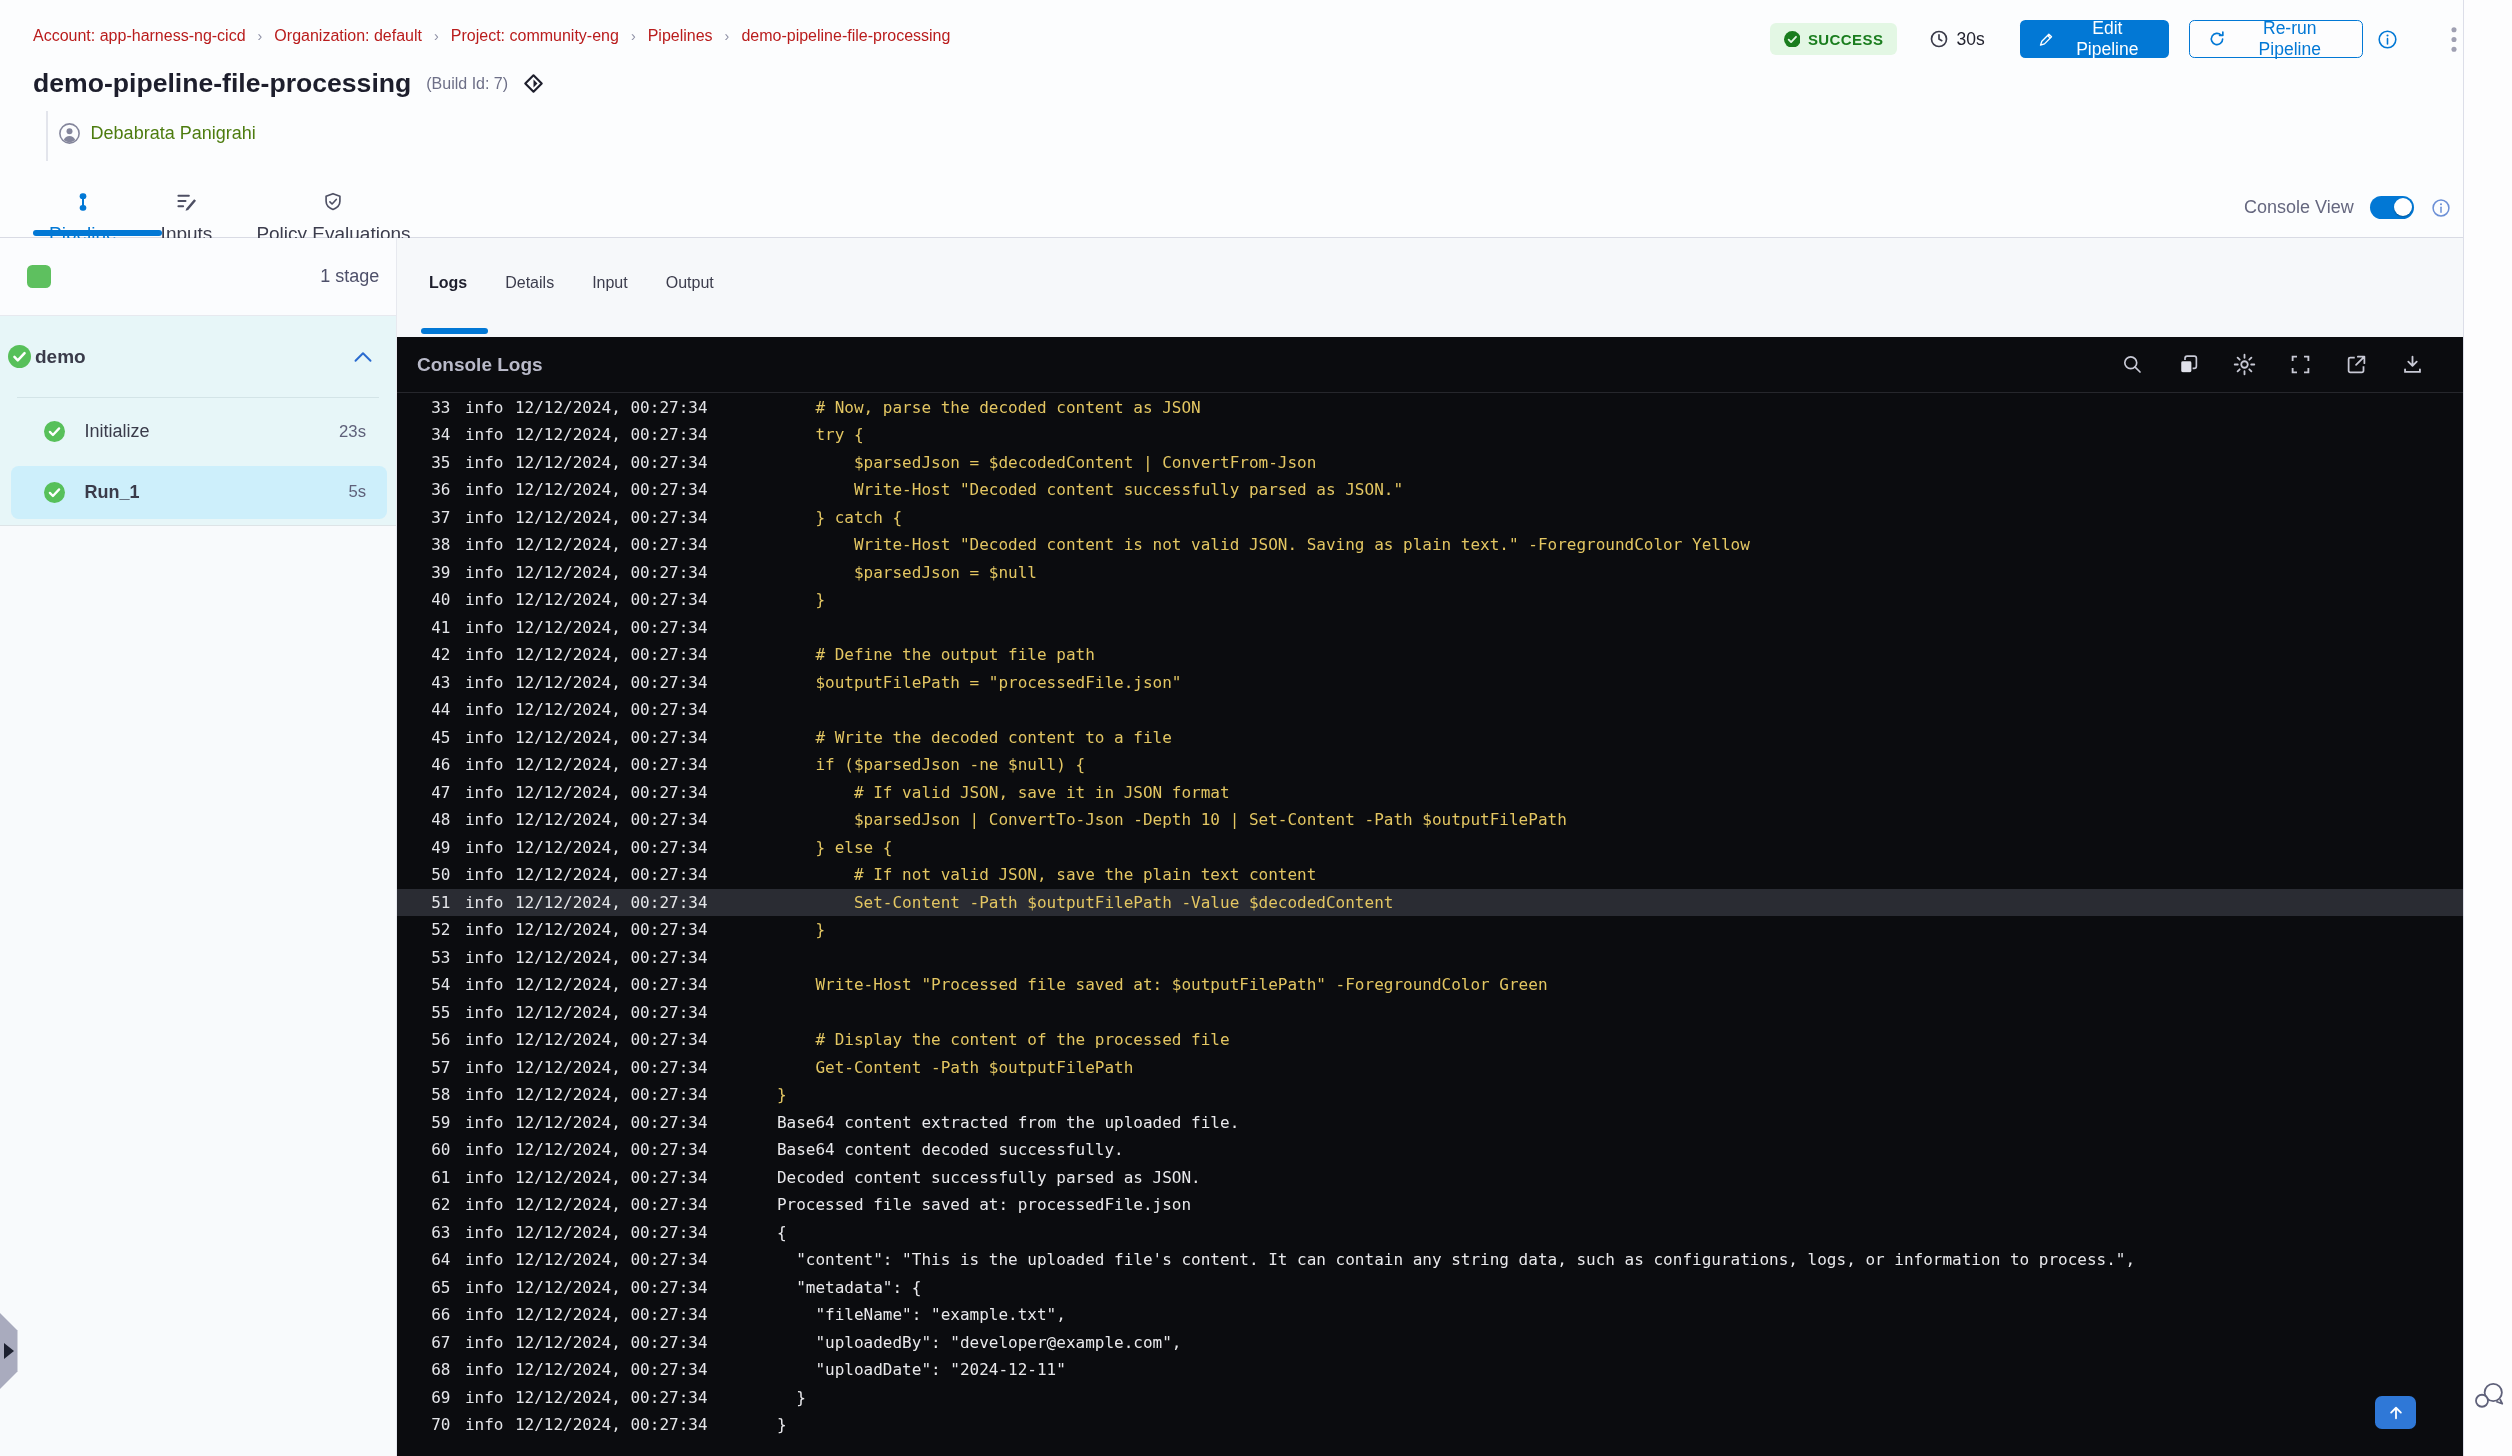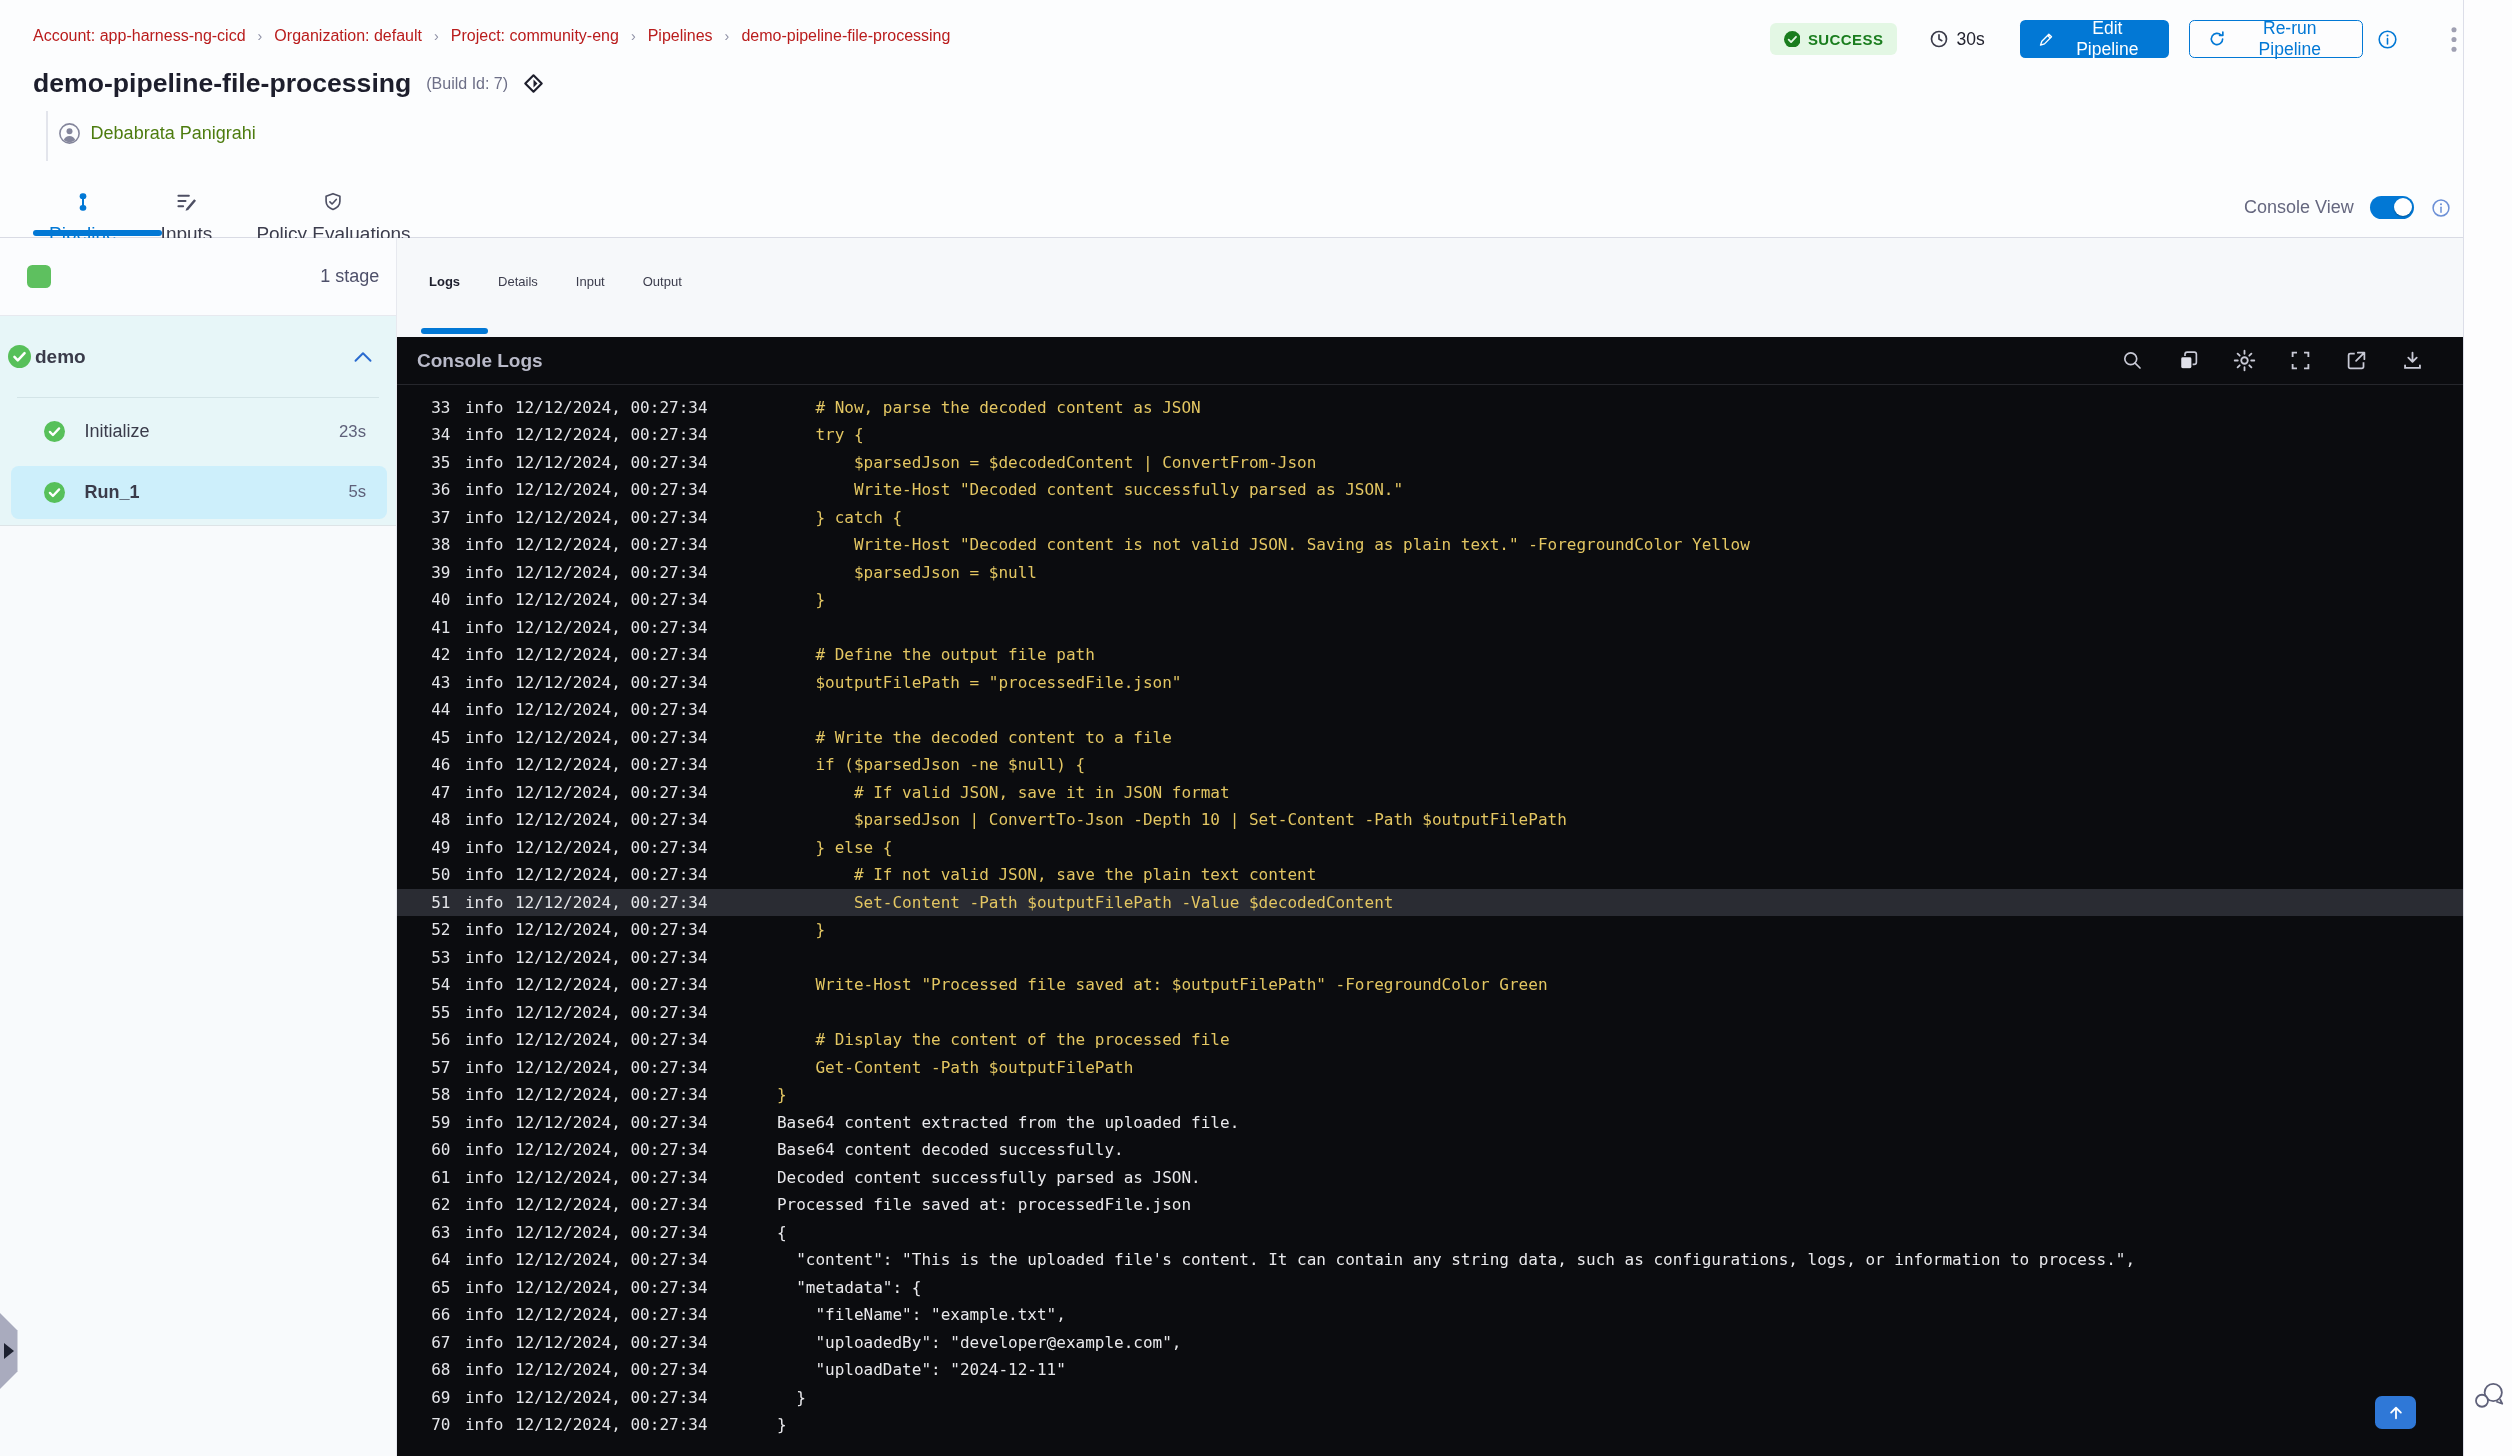--- a/index.html
+++ b/index.html
@@ -55,26 +55,26 @@
   .step-row.selected { background: #cdeffb; }
   .step-name { font-size: 18px; color: #3a3b4a; }
   .step-row.selected .step-name { font-weight: 700; }
   .step-dur { margin-left: auto; font-size: 16.7px; color: #5f617a; }
   .panel-handle { position: absolute; left: 0; top: 1075px; width: 17.5px; height: 76px; background: #a9abbe; clip-path: polygon(0 0, 100% 23%, 100% 77%, 0 100%); cursor: pointer; }
   .panel-handle .tri { position: absolute; left: 3.8px; top: 30px; width: 0; height: 0; border-left: 10px solid #1d2130; border-top: 8.4px solid transparent; border-bottom: 8.4px solid transparent; }
 
   
   .main { position: absolute; left: 397px; top: 238px; width: 2066px; height: 1218px; background: #f6f8fa; }
   .log-tabs { position: absolute; left: 32px; top: 36px; display: flex; gap: 38px; }
-  .log-tab { font-size: 13px; color: #3c3d4d; cursor: pointer; }
+  .log-tab { font-size: 16px; color: #3c3d4d; cursor: pointer; }
   .log-tab.active { color: #1d1e2c; font-weight: 700; }
   .log-tab-underline { position: absolute; left: 24px; top: 90px; width: 67px; height: 6px; border-radius: 3.8px; background: #0278d5; }
 
   .console { position: absolute; left: 0; top: 99px; width: 2066px; height: 1119px; background: #0b0c0f; }
-  .console-header { height: 48px; display: flex; align-items: center; padding: 0 39px 0 20px; border-bottom: 0.8px solid #26272c; }
+  .console-header { height: 56px; display: flex; align-items: center; padding: 0 39px 0 20px; border-bottom: 0.8px solid #26272c; }
   .console-title { font-size: 19px; font-weight: 700; color: #b9bac9; }
   .console-icons { margin-left: auto; display: flex; align-items: center; gap: 33px; }
   .cicon { width: 23px; height: 23px; display: flex; align-items: center; justify-content: center; cursor: pointer; }
 
   .log-area { position: absolute; left: 0; top: 49px; width: 2066px; height: 1070px; overflow: hidden; padding-top: 7.6px; }
   .log-row { display: flex; align-items: baseline; height: 27.5px; line-height: 27.5px; padding-left: 33px; font-family: "DejaVu Sans Mono", monospace; font-size: 16px; color: #e4e5e9; white-space: pre; cursor: pointer; }
   .log-row.hl { background: #2a2c33; }
   .ln { display: inline-block; width: 20.5px; text-align: right; flex: none; }
   .lv { display: inline-block; width: 40px; margin-left: 14.4px; flex: none; }
   .lt { display: inline-block; width: 196px; margin-left: 10px; flex: none; }

